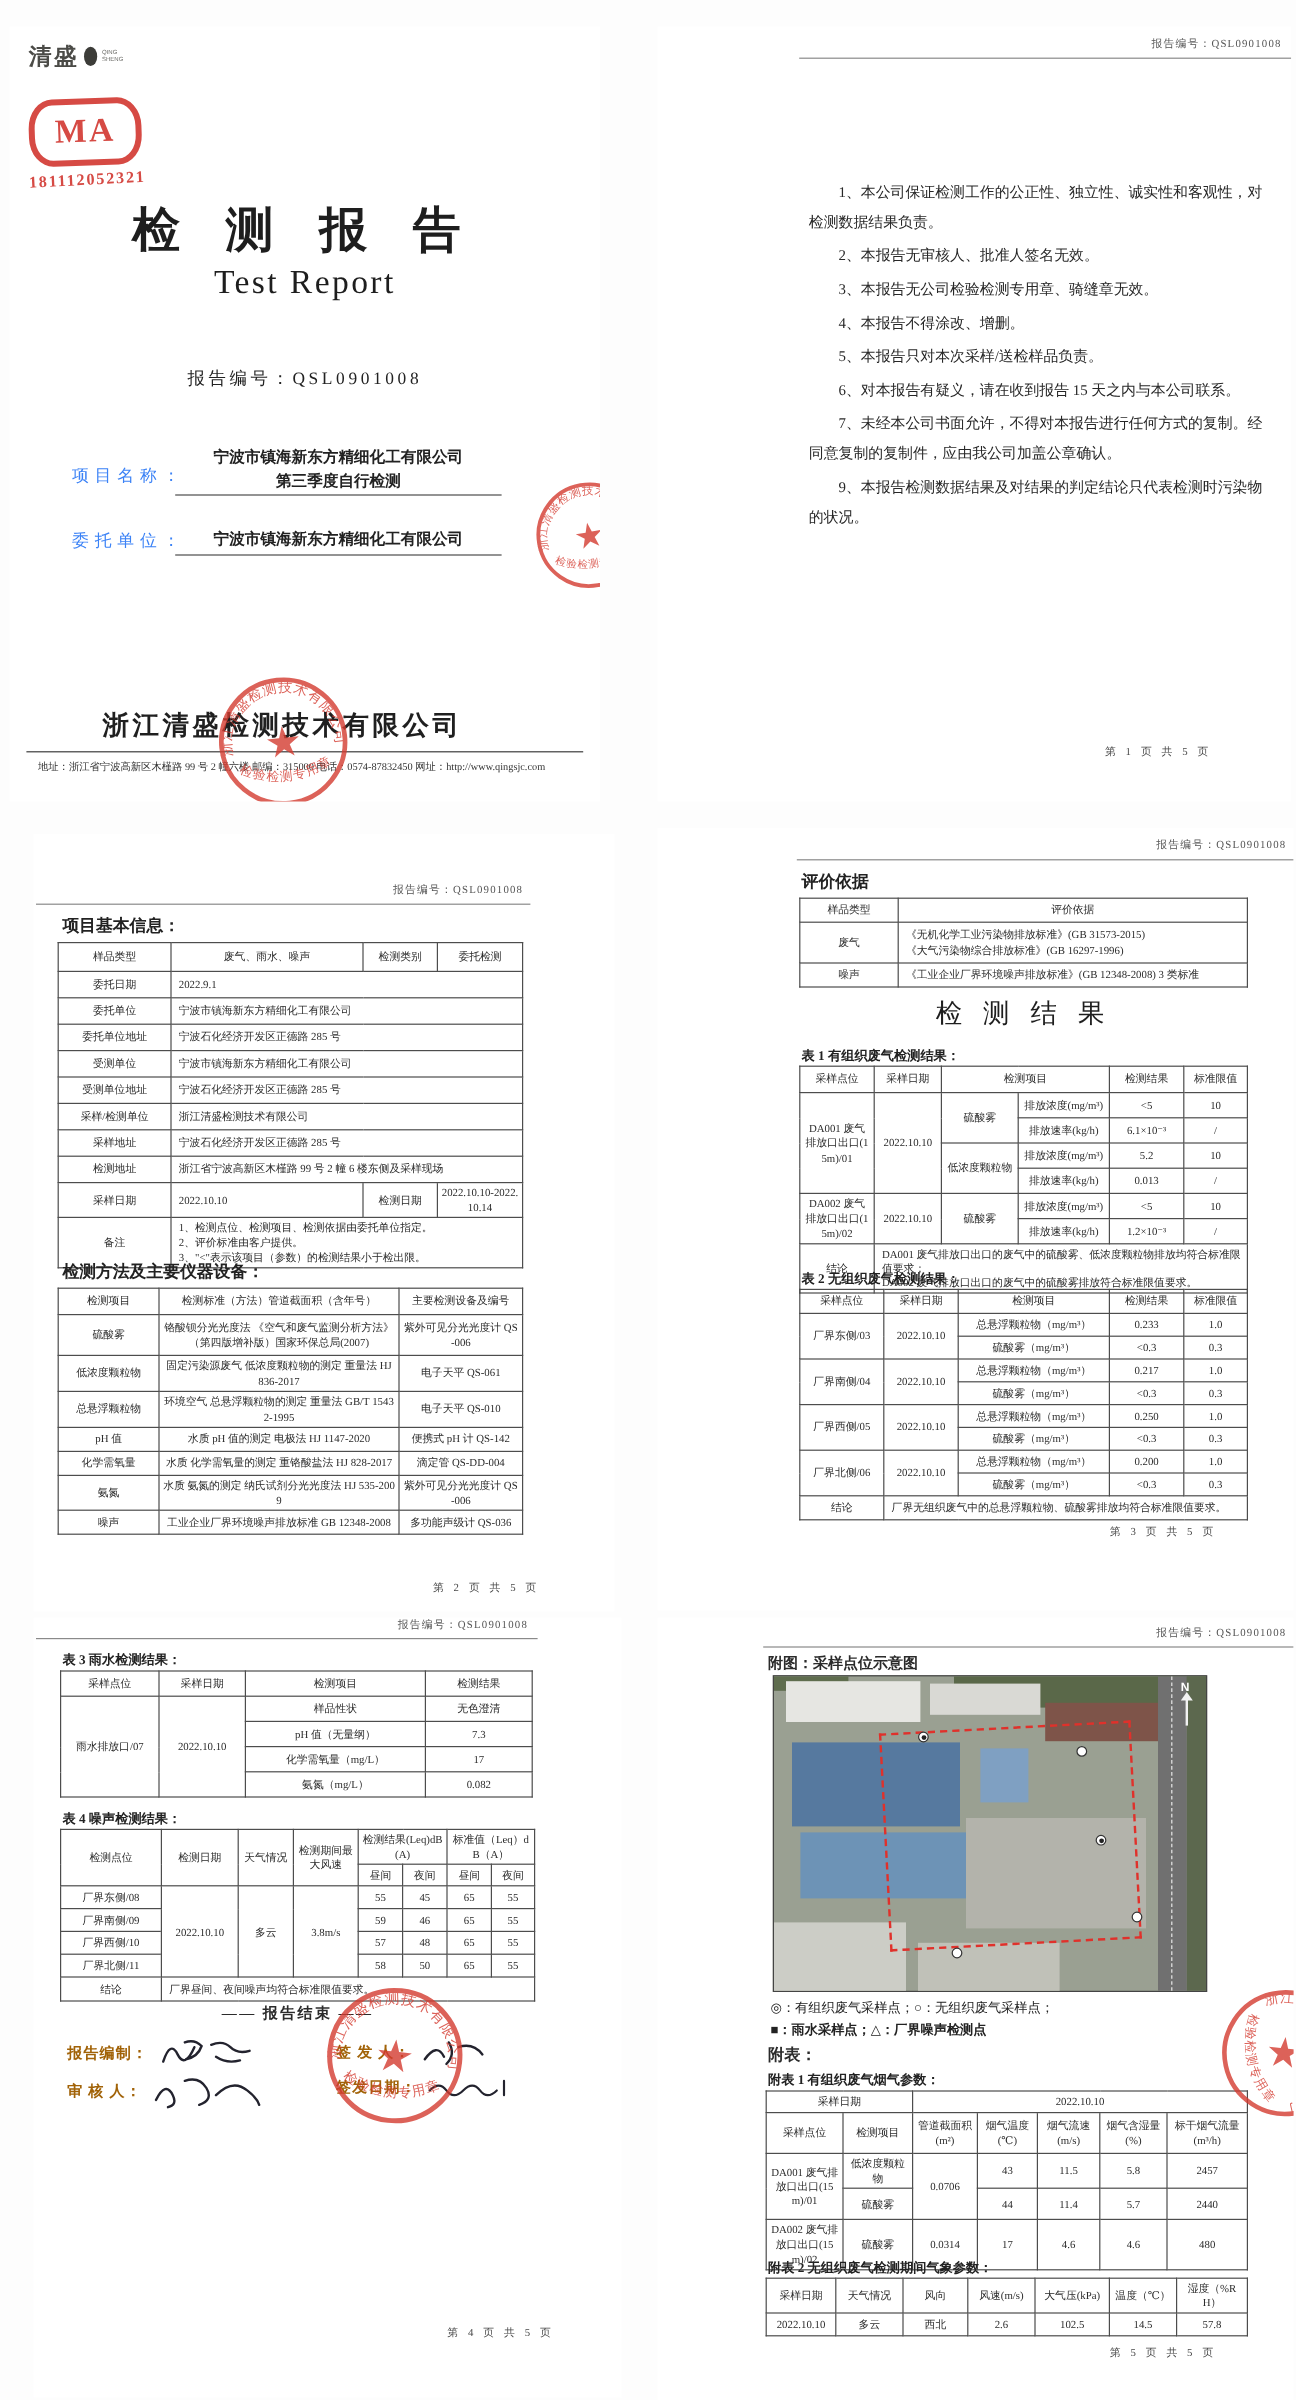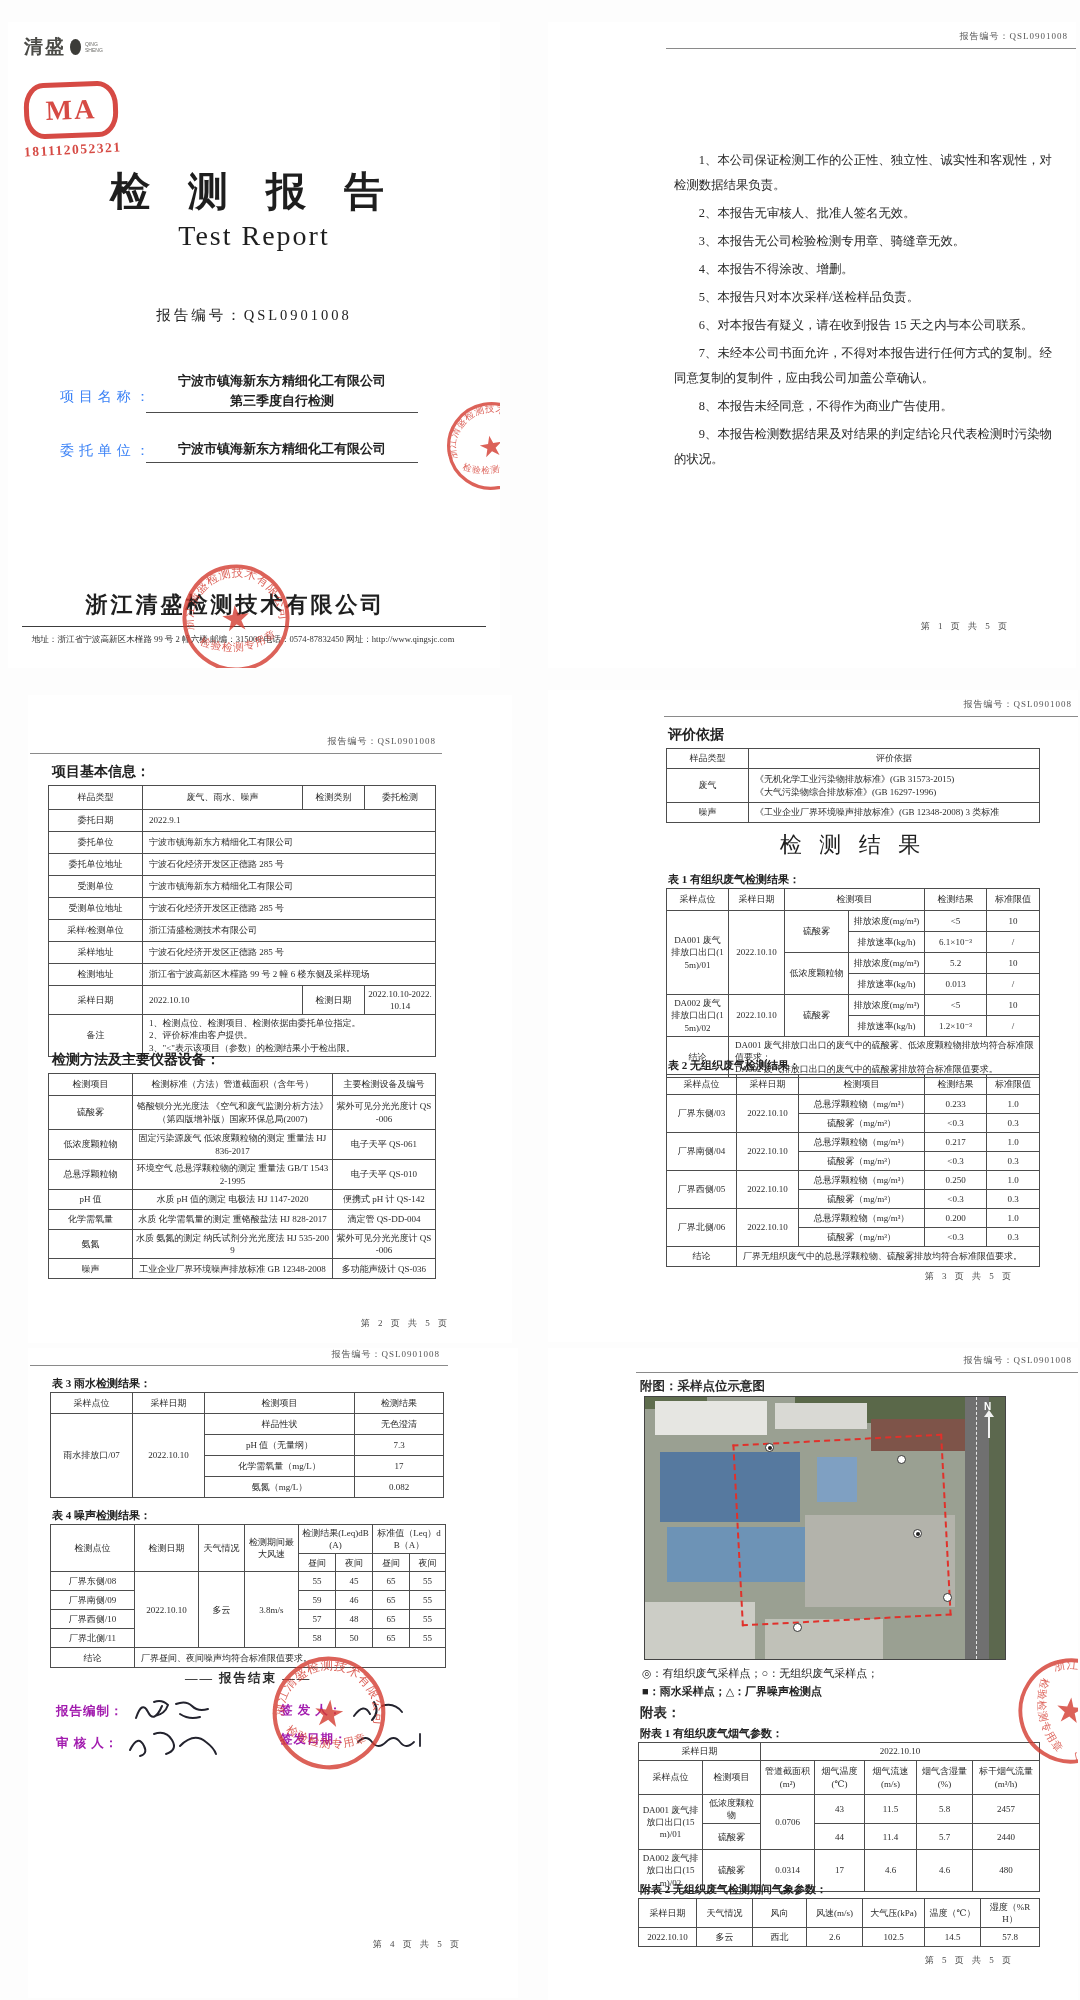--- a/index.html
+++ b/index.html
@@ -30,21 +30,21 @@
   .logo-en{font-size:5px;color:#6a6a66;line-height:6px;font-family:"Liberation Sans",sans-serif;}
   .uline{border-bottom:1px solid #4c4c4c;height:0;}
   .cover-label{font-size:14px;letter-spacing:.35em;color:#3b82f6;}
   .cover-val{font-size:13px;font-weight:bold;color:#222;}
   .note-p{margin:0 0 3px 0;text-indent:2em;font-size:12.4px;line-height:25px;color:#272727;}
   .map{background:#9aa092;border:1px solid #444;}
   .map div{position:absolute;}
   .mk{width:7px;height:7px;border-radius:50%;background:#fff;border:1px solid #333;}
   .mk-f::after{content:"";position:absolute;left:1.5px;top:1.5px;width:4px;height:4px;border-radius:50%;background:#222;}
   .sig-row{display:flex;align-items:center;gap:6px;}
-  .sig-label{font-size:12.5px;font-weight:bold;letter-spacing:1px;color:#a21caf;}
+  .sig-label{font-size:12.5px;font-weight:bold;letter-spacing:1px;color:#a16207;}
   .legend{font-size:11px;color:#222;}
 </style>
 </head>
 <body>
 
 <svg width="0" height="0" style="position:absolute">
   <defs>
     <g id="stampG" fill="#d43b30">
       <circle cx="100" cy="100" r="92" fill="none" stroke="#d43b30" stroke-width="7"></circle>
       <path id="arcTop" d="M 22 104 A 78 78 0 1 1 178 104" fill="none"></path>
@@ -108,21 +108,20 @@
     <div class="abs hdr rt" style="left:120px;right:8px;top:8px;">报告编号：QSL0901008</div>
     <div class="abs hline" style="left:118px;right:0;top:26px;"></div>
     <div class="abs" style="left:126px;top:126px;width:378px;">
       <p class="note-p">1、本公司保证检测工作的公正性、独立性、诚实性和客观性，对检测数据结果负责。</p>
       <p class="note-p">2、本报告无审核人、批准人签名无效。</p>
       <p class="note-p">3、本报告无公司检验检测专用章、骑缝章无效。</p>
       <p class="note-p">4、本报告不得涂改、增删。</p>
       <p class="note-p">5、本报告只对本次采样/送检样品负责。</p>
       <p class="note-p">6、对本报告有疑义，请在收到报告 15 天之内与本公司联系。</p>
       <p class="note-p">7、未经本公司书面允许，不得对本报告进行任何方式的复制。经同意复制的复制件，应由我公司加盖公章确认。</p>
-      <p class="note-p">8、本报告未经同意，不得作为商业广告使用。</p>
       <p class="note-p">9、本报告检测数据结果及对结果的判定结论只代表检测时污染物的状况。</p>
     </div>
     <div class="abs pgfoot" style="top:598px;right:66px;">第 1 页 共 5 页</div>
   </div>
 
   <div class="page" id="p3" style="left:28px;top:695px;width:484px;height:648px;">
     <div class="abs hdr rt" style="left:18px;width:390px;top:40px;">报告编号：QSL0901008</div>
     <div class="abs hline" style="left:2px;top:58px;width:412px;"></div>
     <div class="abs sect-title" style="left:24px;top:68px;">项目基本信息：</div>
 

